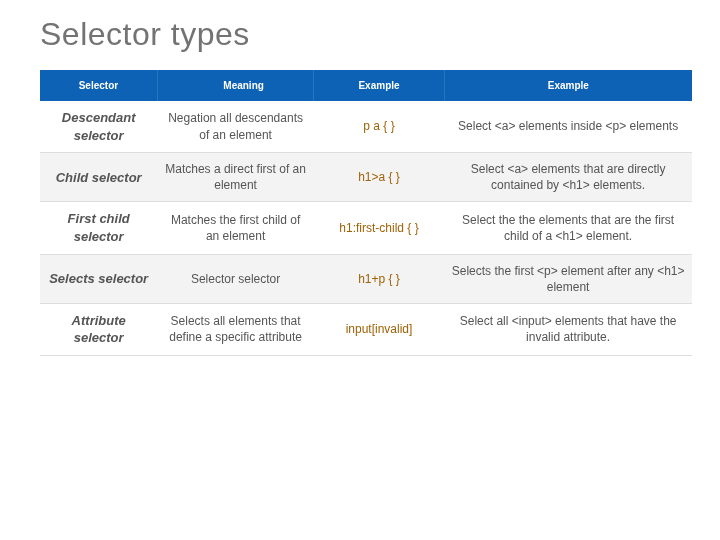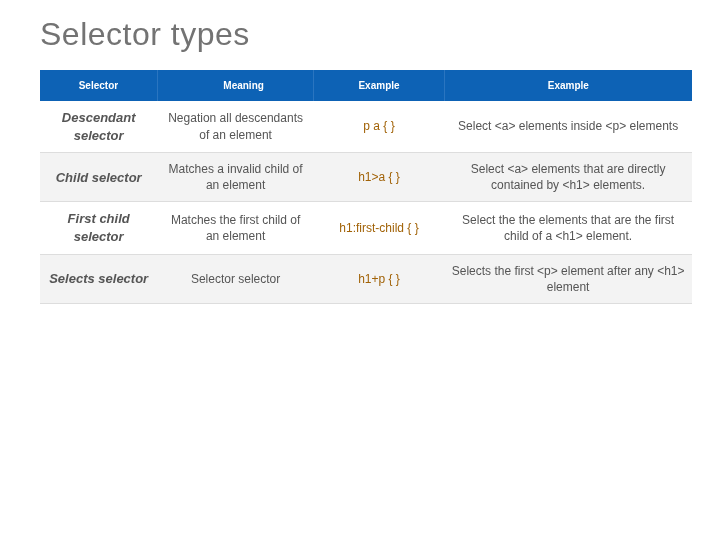--- a/index.html
+++ b/index.html
@@ -78,31 +78,37 @@
     </thead>
     <tbody id="tbody">
         <tr>
           <td class="row-label">Descendant selector</td>
           <td>Negation all descendants of an element</td>
           <td class="code">p a { }</td>
           <td>Select &lt;a&gt; elements inside &lt;p&gt; elements</td>
         </tr>
         <tr>
           <td class="row-label">Child selector</td>
-          <td>Matches a invalid child of an element</td>
+          <td>Matches a direct first of an element</td>
           <td class="code">h1&gt;a { }</td>
           <td>Select &lt;a&gt; elements that are directly contained by &lt;h1&gt; elements.</td>
         </tr>
         <tr>
           <td class="row-label">First child selector</td>
           <td>Matches the first child of an element</td>
           <td class="code">h1:first-child { }</td>
           <td>Select the the elements that are the first child of a &lt;h1&gt; element.</td>
         </tr>
         <tr>
           <td class="row-label">Selects selector</td>
           <td>Selector selector</td>
           <td class="code">h1+p { }</td>
           <td>Selects the first &lt;p&gt; element after any &lt;h1&gt; element</td>
         </tr>
+        <tr>
+          <td class="row-label">Attribute selector</td>
+          <td>Selects all elements that define a specific attribute</td>
+          <td class="code">input[invalid]</td>
+          <td>Select all &lt;input&gt; elements that have the invalid attribute.</td>
+        </tr>
       </tbody>
   </table>
 </div>
 
 </body></html>

